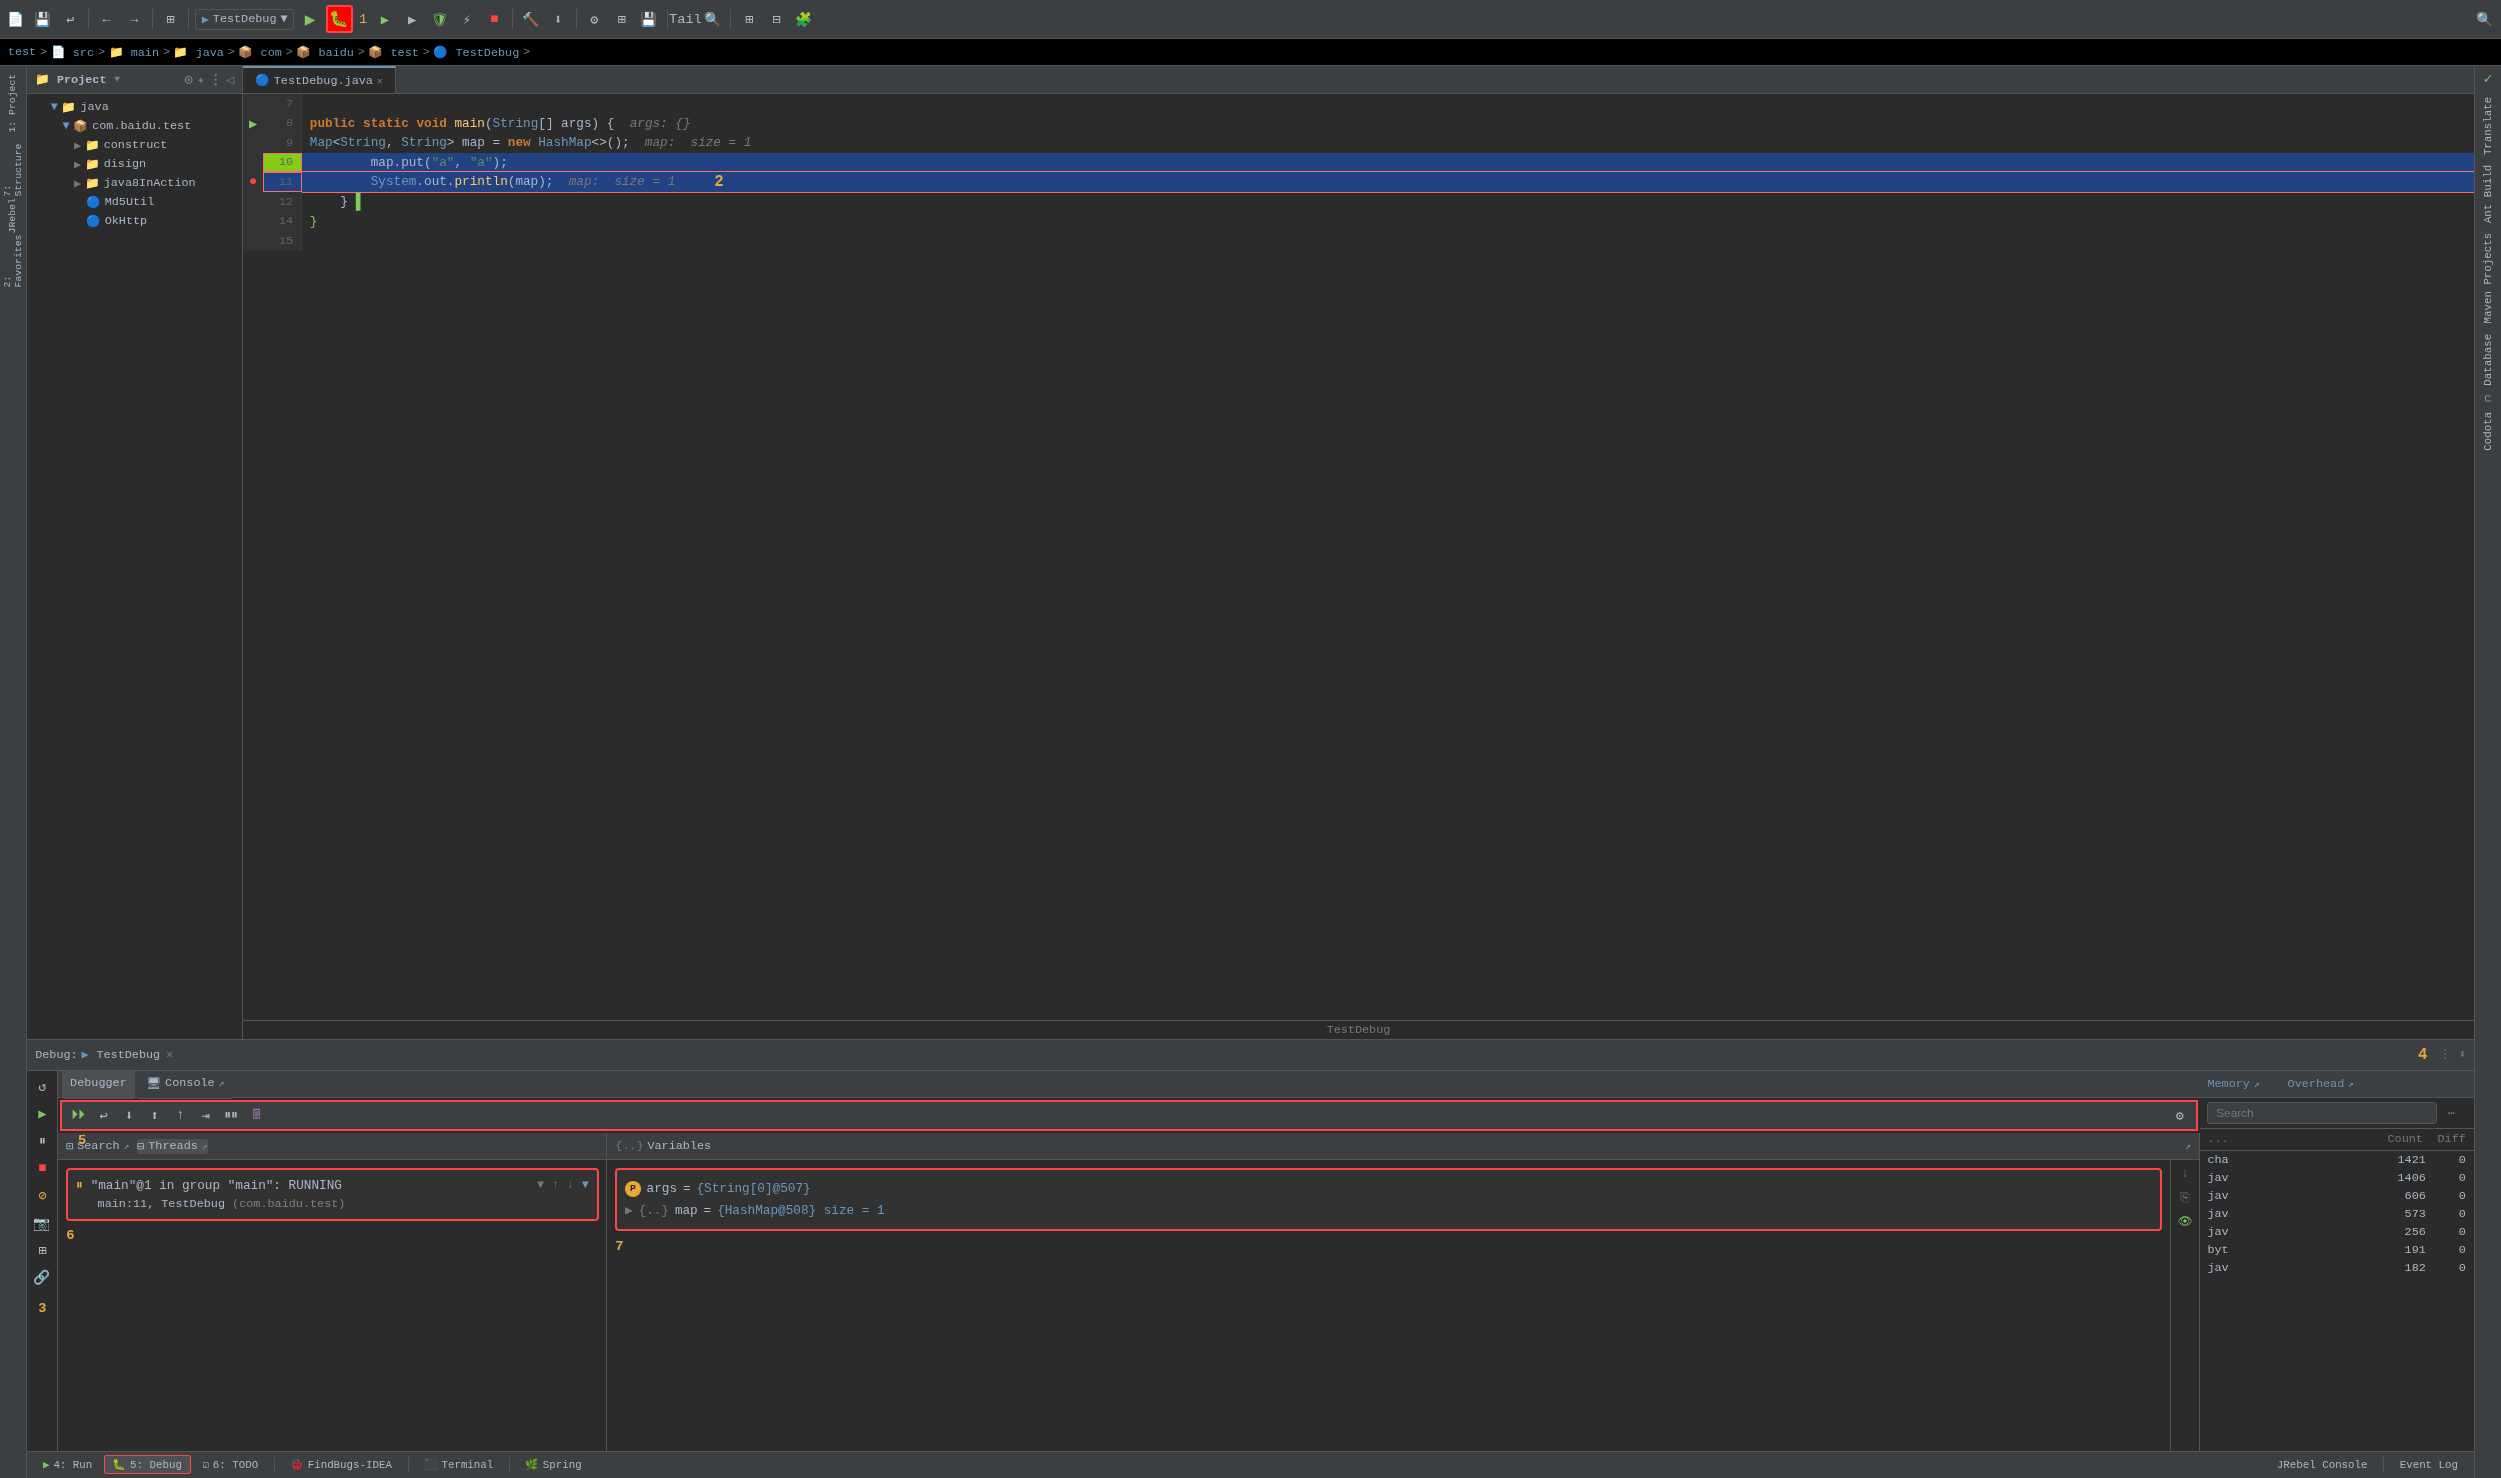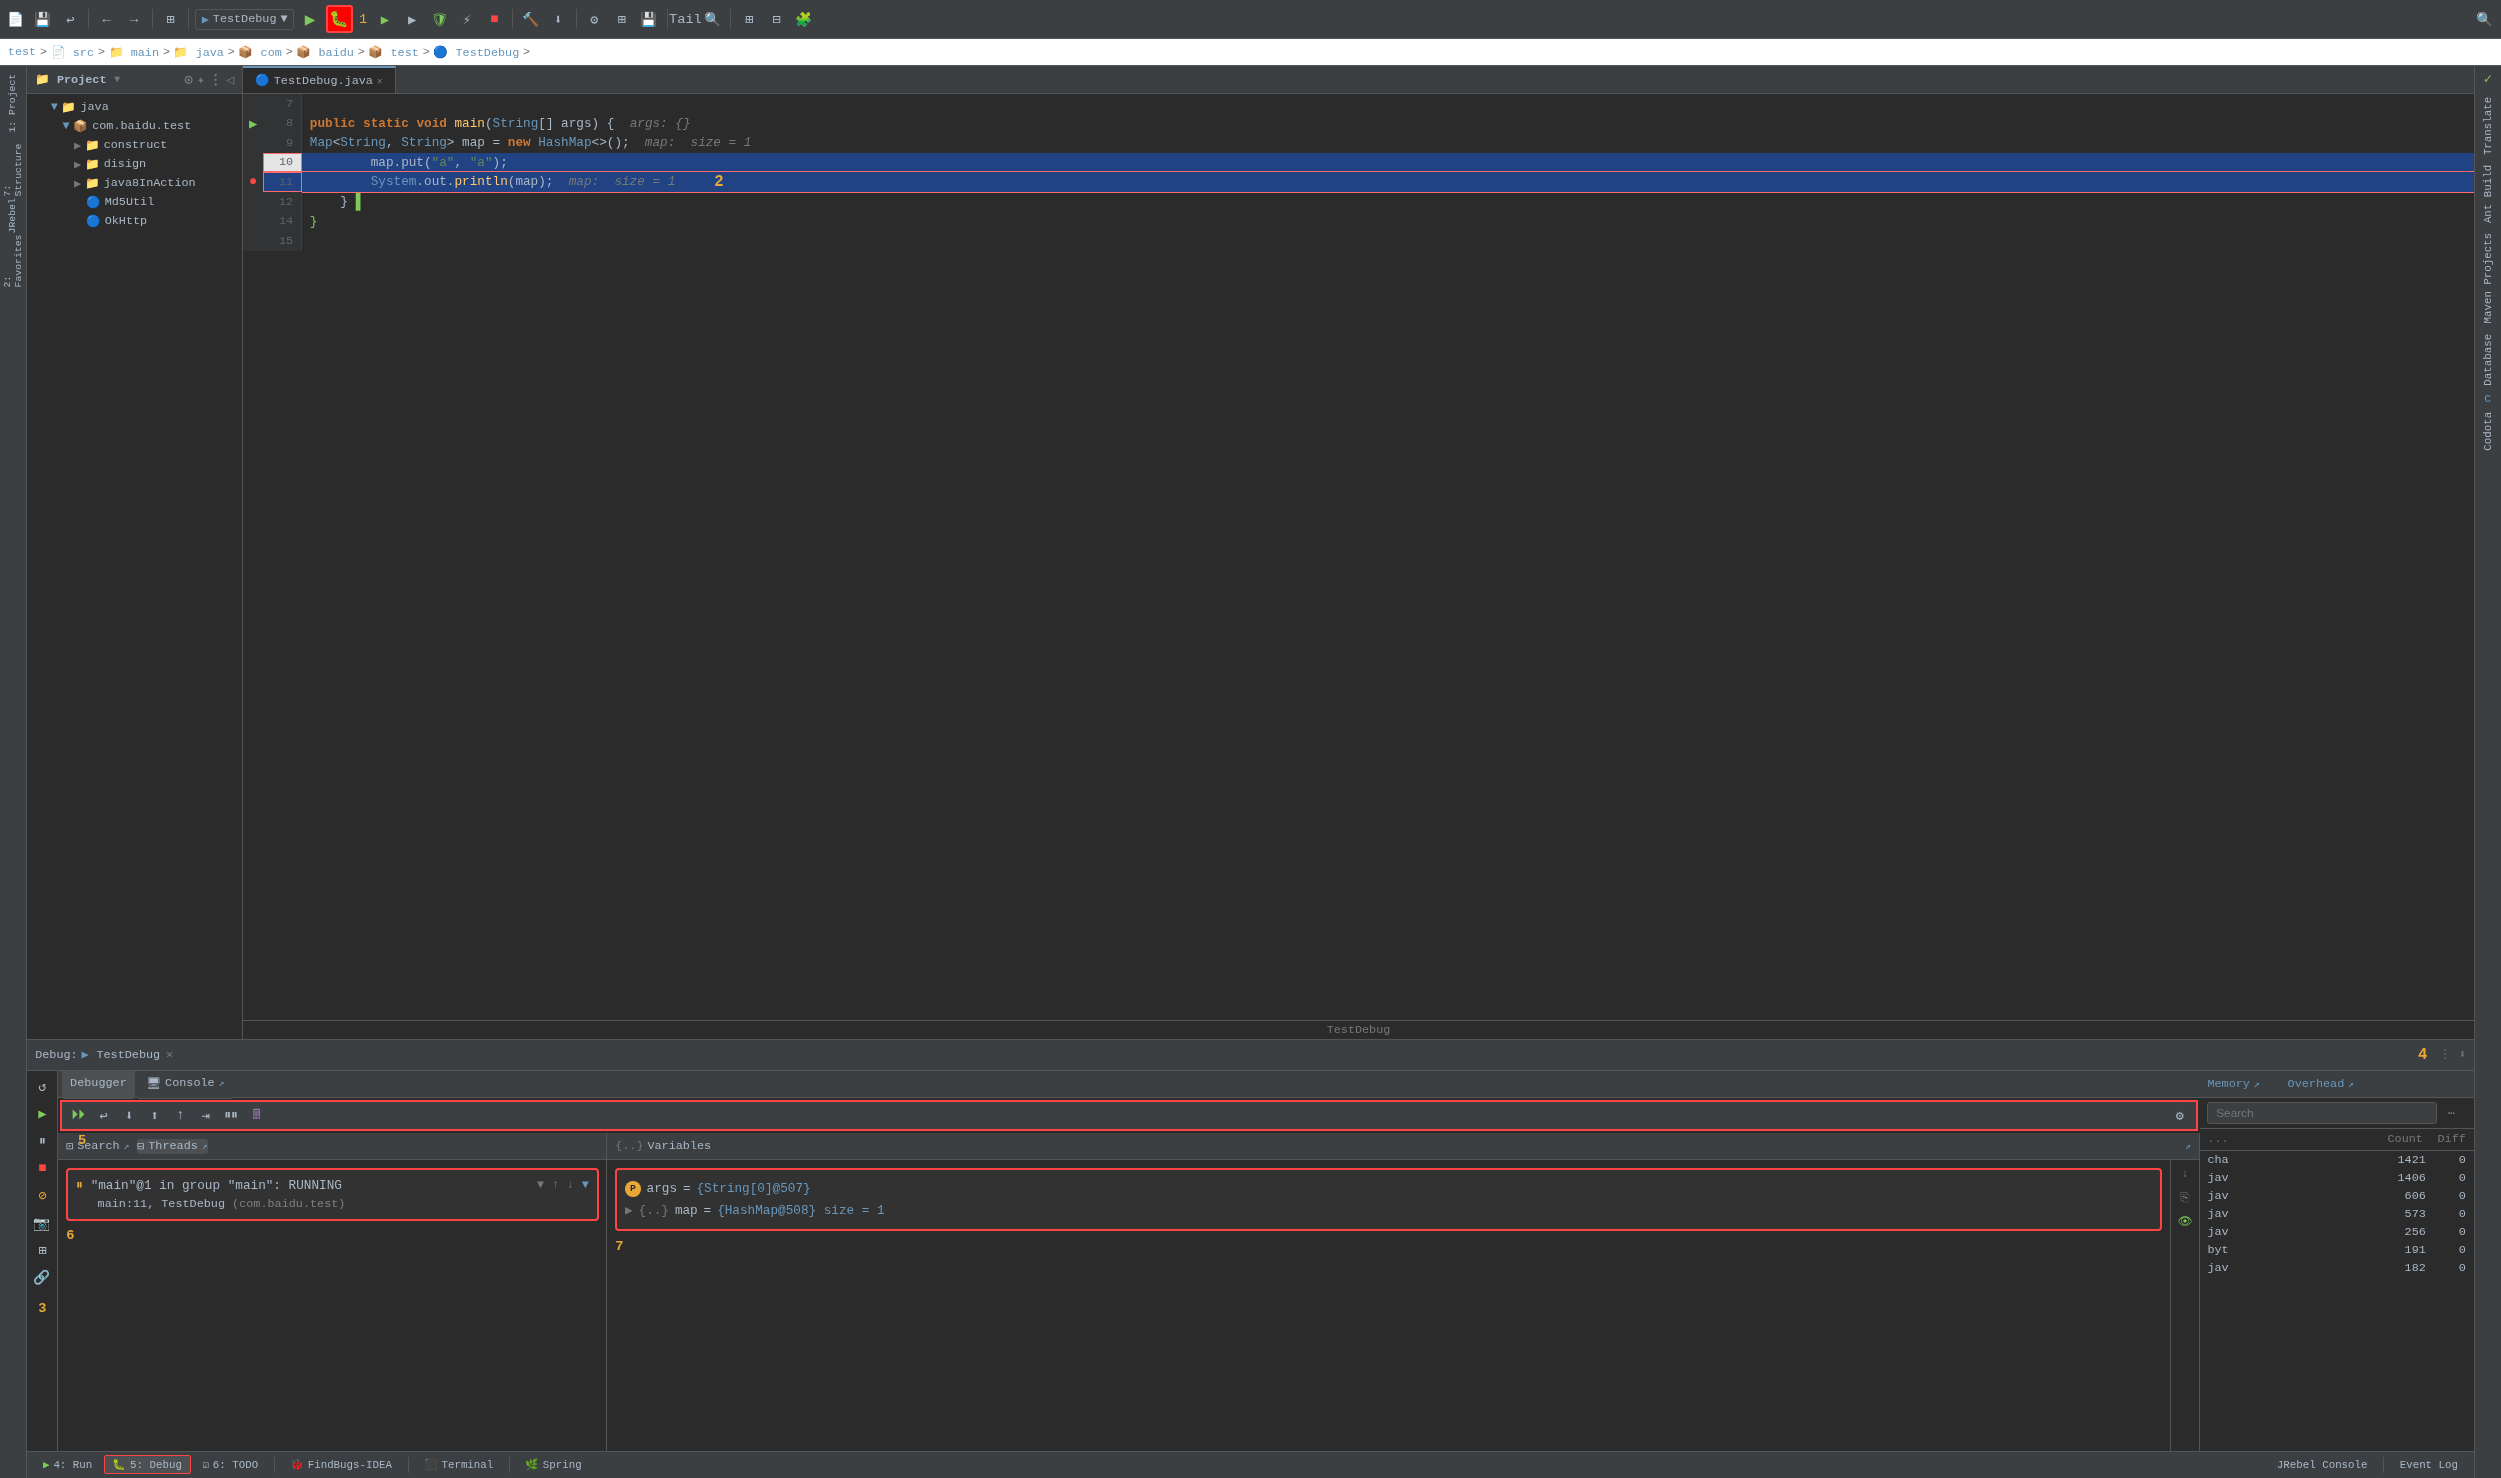--- a/index.html
+++ b/index.html
@@ -57,21 +57,21 @@
       height: 27.4px;
       display: flex;
       align-items: center;
       justify-content: center;
       font-size: 15.7px;
       cursor: pointer;
     }
 
     
     .breadcrumb {
-      background: #ffffff;
+      background: #000000;
       border-bottom: 1px solid #555;
       display: flex;
       align-items: center;
       padding: 3.9px 7.8px;
       height: 27.4px;
       gap: 3.9px;
       flex-shrink: 0;
       font-size: 11.8px;
       color: #a9b7c6;
     }
@@ -753,21 +753,21 @@
               <span class="kw">new</span>
               <span> </span>
               <span class="tp">HashMap</span>
               <span>&lt;&gt;();  </span>
               <span class="hint">map:  size = 1</span>
             </div>
           </div>
 
           <div class="code-line">
             <div class="line-gutter"></div>
-            <div class="line-num" style="background:#e5e5e5;border:1px solid #ff6b6b;text-align:center;">10</div>
+            <div class="line-num" style="background:#84cc16;border:1px solid #ff6b6b;text-align:center;">10</div>
             <div class="line-content highlighted">
               <span>        map.put(</span>
               <span class="str">"a"</span>
               <span>, </span>
               <span class="str">"a"</span>
               <span>);</span>
             </div>
           </div>
 
           <div class="code-line">

